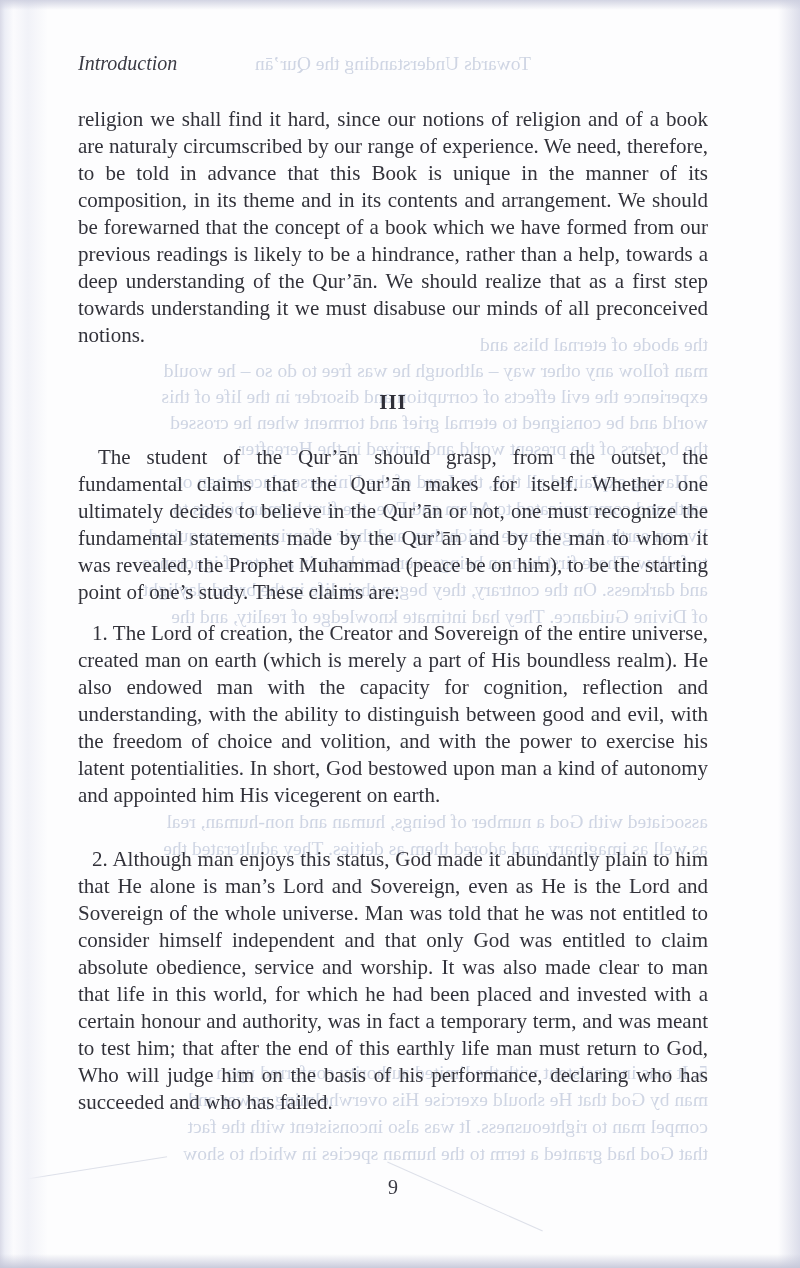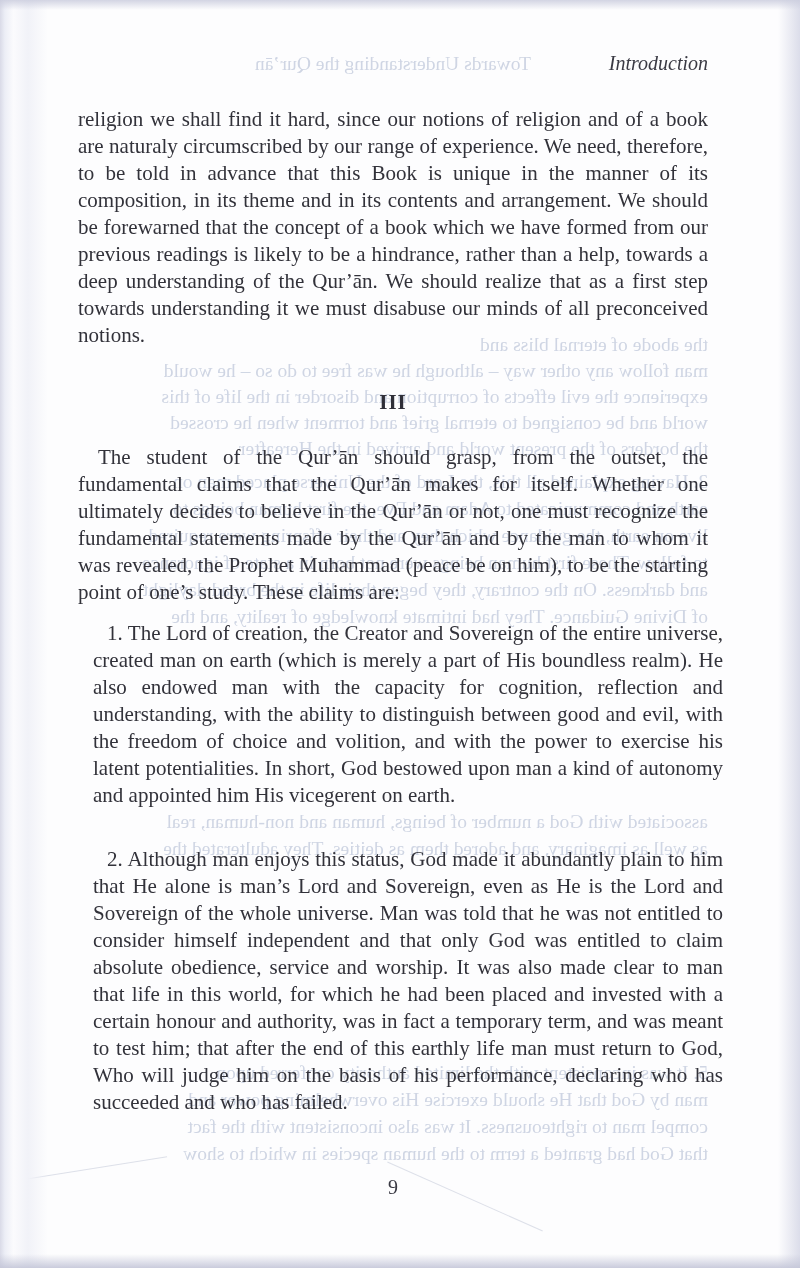--- a/index.html
+++ b/index.html
@@ -34,28 +34,28 @@
   .ghost-line.center{text-align:center;}
   
   .textcol{
     position:absolute;left:78px;width:630px;
     font-size:21px;line-height:27px;
     text-align:justify;
     font-family:Liberation Serif, serif;
   }
   .running-header{
     position:absolute;left:78px;width:630px;top:52px;
-    font-style:italic;font-size:20px;text-align:right;color:#3a3a44;
+    font-style:italic;font-size:20px;text-align:left;color:#3a3a44;
   }
   .section-heading{
     position:absolute;left:78px;width:630px;top:390px;
     text-align:center;font-weight:bold;font-size:21px;letter-spacing:1px;color:#2f2f38;
   }
   .indent{text-indent:20px;}
-  .indent-num{text-indent:14px;margin-left:15px;}
+  .indent-num{text-indent:14px;}
   .page-number{
     position:absolute;left:78px;width:630px;top:1176px;
     text-align:center;font-size:20px;color:#3a3a44;
   }
   
   .artifact{position:absolute;height:1px;background:rgba(150,158,184,.30);pointer-events:none;}
   .artifact-1{top:1168px;left:18px;width:150px;transform:rotate(-9deg);}
   .artifact-2{top:1196px;left:380px;width:170px;transform:rotate(24deg);}
 </style>
 </head>

